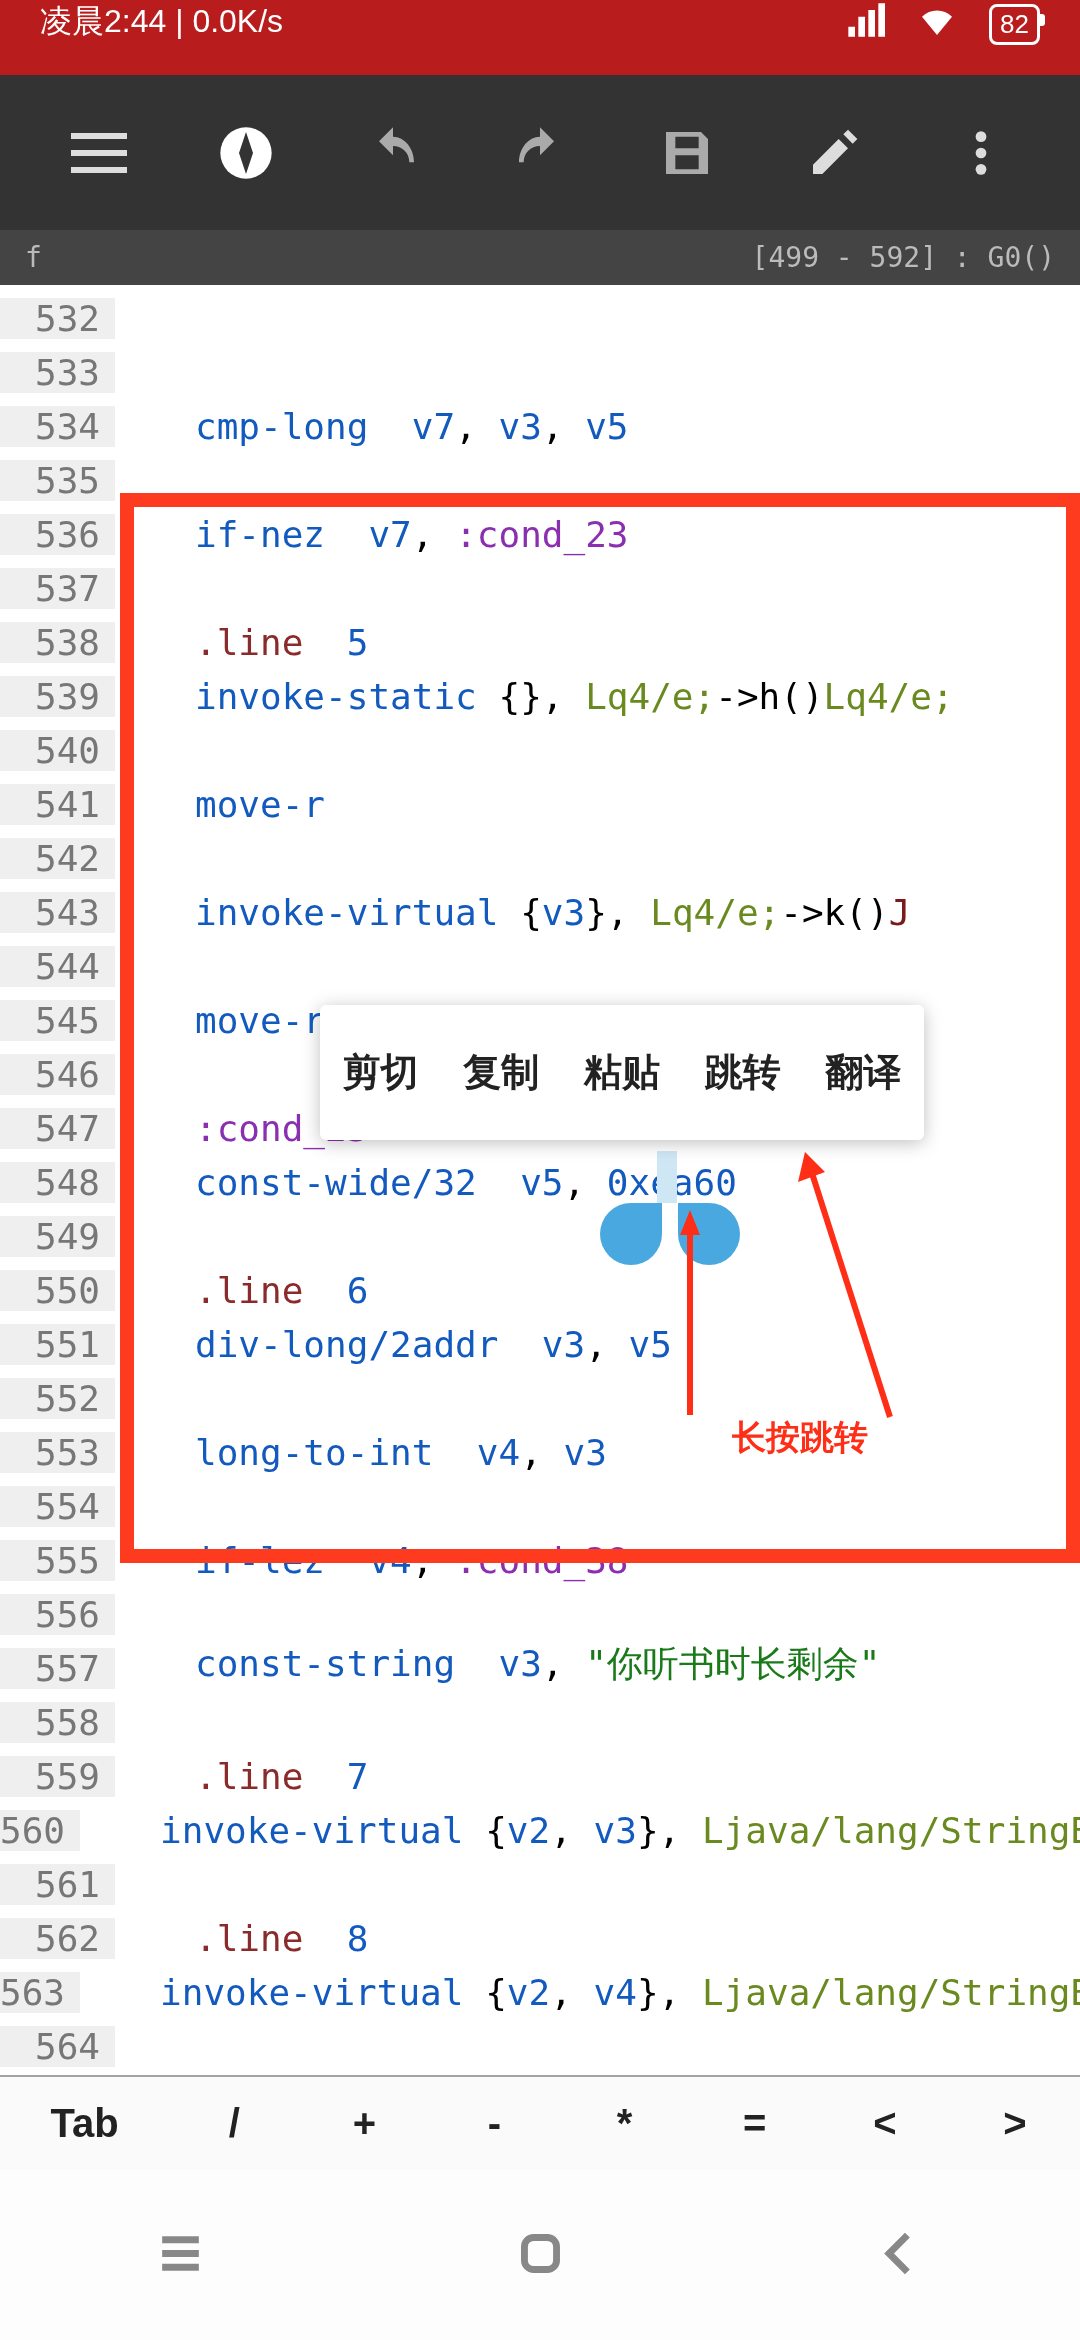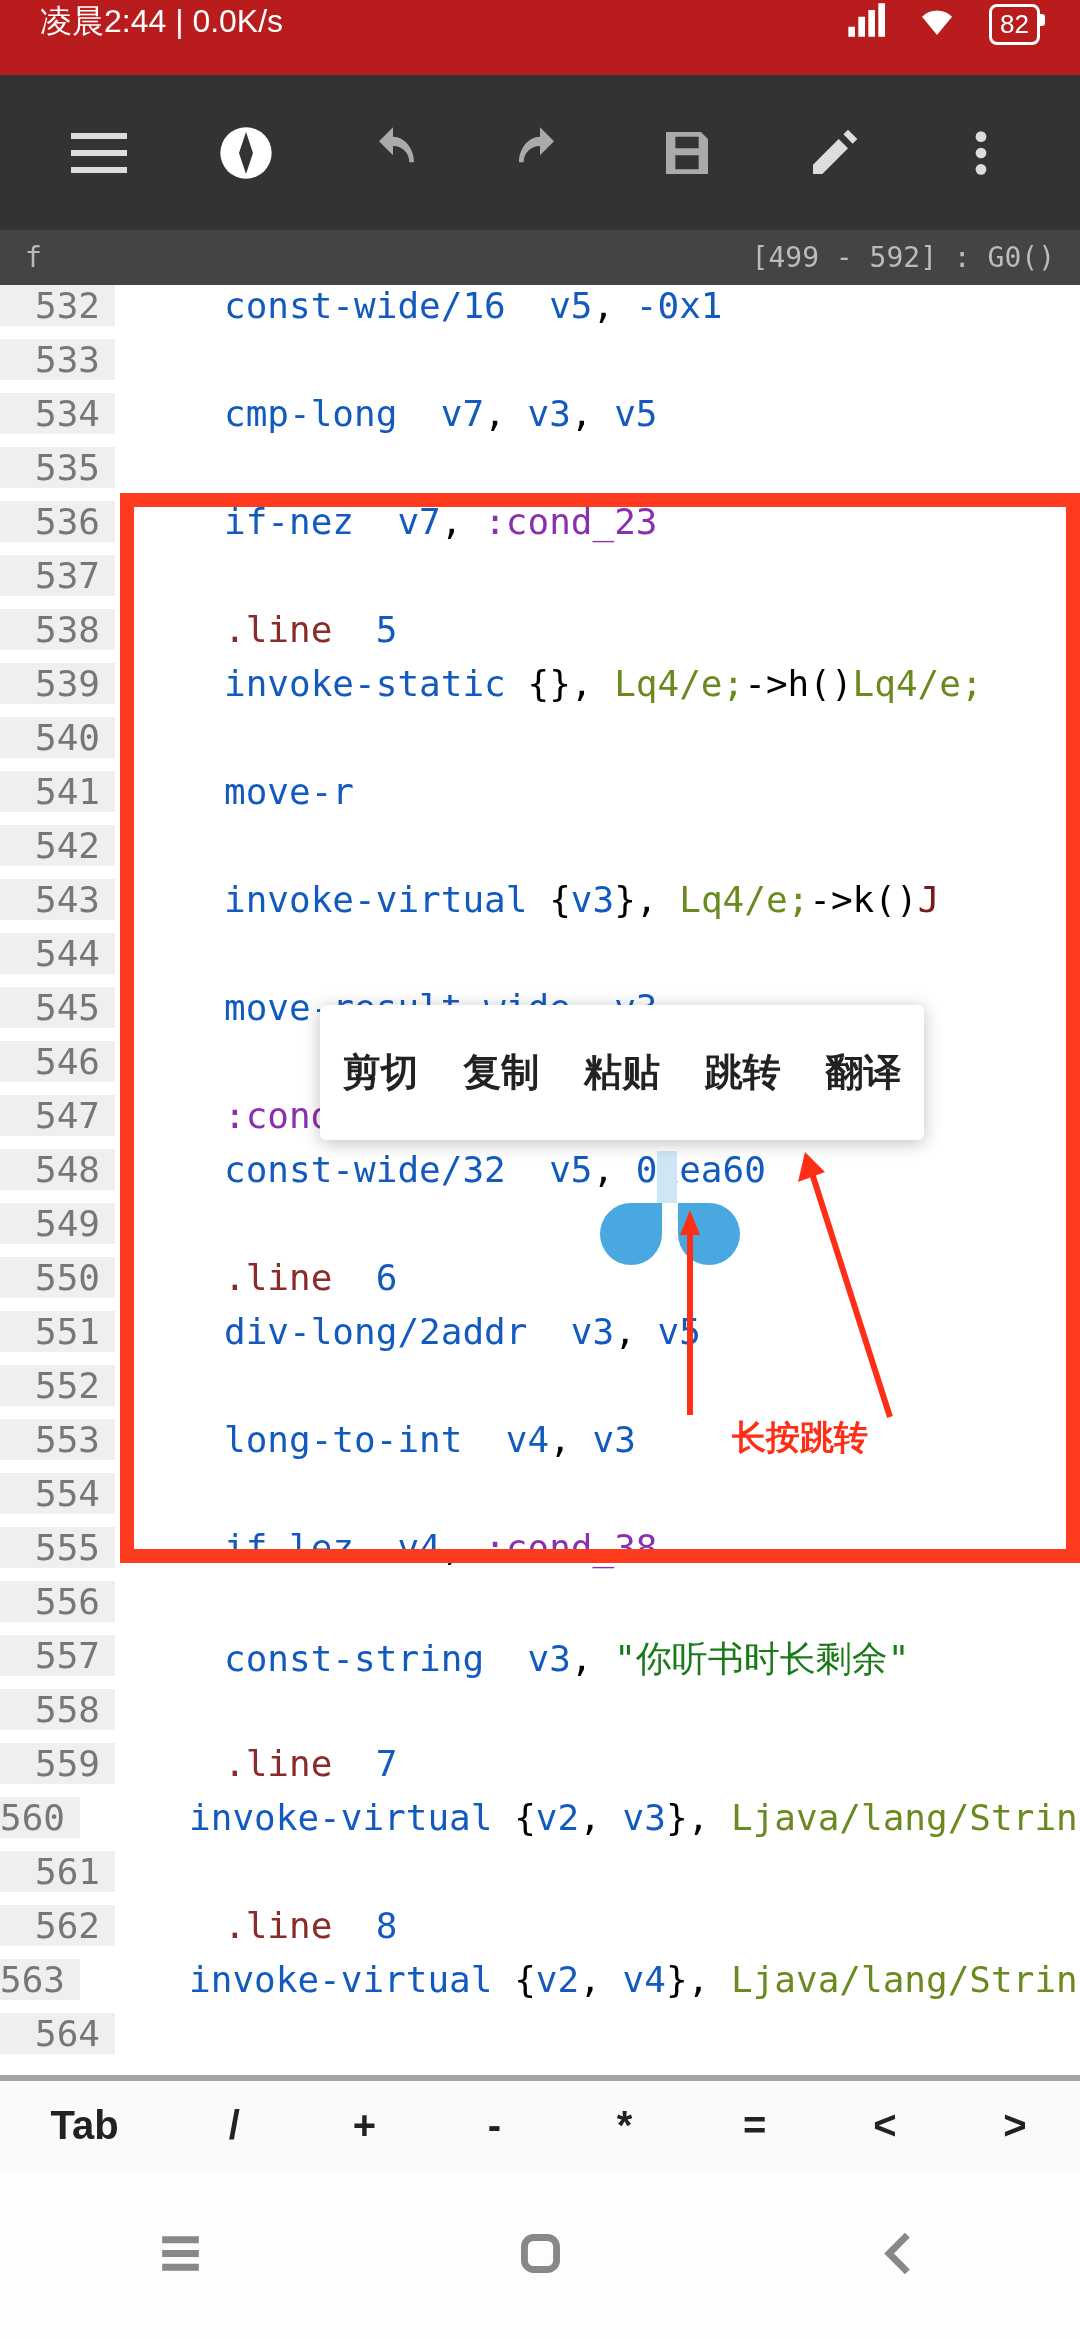--- a/index.html
+++ b/index.html
@@ -19,21 +19,21 @@
 .tool-btn svg { width:56px; height:56px; fill:#ccc; }
 .tool-btn.compass svg { fill:#fff; }
 .menu-lines { width:56px; height:40px; display:flex; flex-direction:column; justify-content:space-between; }
 .menu-lines div { height:6px; background:#ddd; }
 
 
 .navrow { height:55px; background:#444; color:#bbb; font-family:monospace; font-size:28px; display:flex; justify-content:space-between; align-items:center; padding:0 25px; }
 
 
 .editor { position:relative; height:1790px; overflow:hidden; }
-.line { display:flex; height:54px; align-items:flex-start;gap:29px; }
+.line { display:flex; height:54px; align-items:flex-end; }
 .gutter { width:115px; text-align:right; padding-right:15px; background:#efefef; color:#777; font-family:monospace; font-size:36px; }
 .code { flex:1; padding-left:80px; font-family:monospace; font-size:36px; white-space:pre; position:relative; }
 
 .kw { color:#135abf; }
 .reg { color:#135abf; }
 .num { color:#135abf; }
 .lbl { color:#8a2fb0; }
 .cls { color:#6a8a1f; }
 .typ { color:#7a1a1a; }
 .str { color:#1a7a1a; }
@@ -51,21 +51,21 @@
 .sel-handle.left { left:600px; top:918px; border-top-right-radius:0; }
 .sel-handle.right { left:678px; top:918px; border-top-left-radius:0; }
 .sel-highlight { position:absolute; left:657px; top:866px; width:20px; height:52px; background:#cfe6f5; z-index:3; }
 
 
 .arrow { position:absolute; z-index:15; pointer-events:none; }
 .arrow svg { overflow:visible; }
 .arrow-text { position:absolute; left:732px; top:1130px; color:#ff2e17; font-size:34px; font-weight:700; z-index:15; }
 
 
-.keyrow { position:absolute; left:0; top:2075px; width:100%; height:95px; border-top:6px solid #a3a3a3; background:#fafafa; display:flex; }
+.keyrow { position:absolute; left:0; top:2075px; width:100%; height:95px; border-top:2px solid #a3a3a3; background:#fafafa; display:flex; }
 .key { flex:1; display:flex; justify-content:center; align-items:center; font-size:40px; font-weight:700; color:#222; }
 .key.tab { flex:1.3; font-family:sans-serif; }
 
 
 .navbar { position:absolute; left:0; top:2170px; width:100%; height:170px; background:#fdfdfd; display:flex; justify-content:space-around; align-items:center; }
 .navbar svg { width:55px; height:55px; fill:none; stroke:#888; stroke-width:3; }
 
 </style>
 </head>
 <body>
@@ -171,21 +171,20 @@
     <svg width="140" height="300">
         <line x1="100" y1="280" x2="20" y2="30" stroke="#ff2e17" stroke-width="6"></line>
         <polygon points="15,15 8,45 35,35" fill="#ff2e17"></polygon>
       </svg>
   </div>
   <div class="arrow-text">长按跳转</div>
 
   <div id="lines">
       <div class="line">
         <div class="gutter">532</div>
-        <div class="code"><span class="kw">const-wide/16</span><span>  </span><span class="reg">v5</span><span>, </span><span class="num">-0x1</span></div>
       </div>
       <div class="line">
         <div class="gutter">533</div>
         <div class="code"></div>
       </div>
       <div class="line">
         <div class="gutter">534</div>
         <div class="code"><span class="kw">cmp-long</span><span>  </span><span class="reg">v7</span><span>, </span><span class="reg">v3</span><span>, </span><span class="reg">v5</span></div>
       </div>
       <div class="line">

